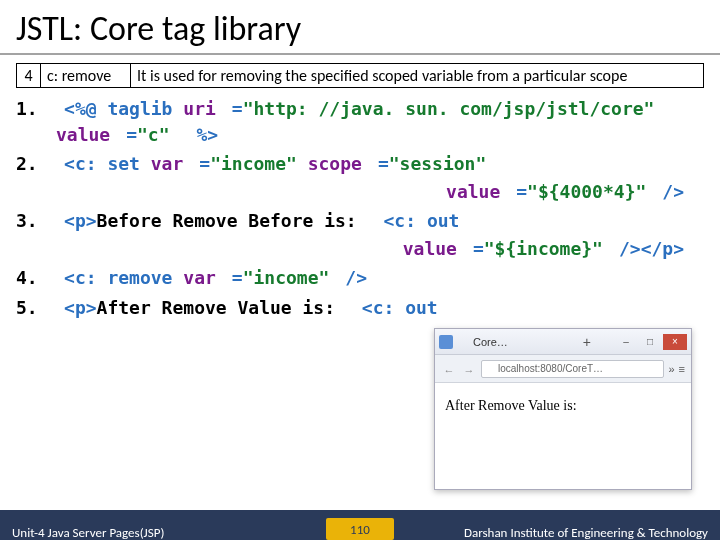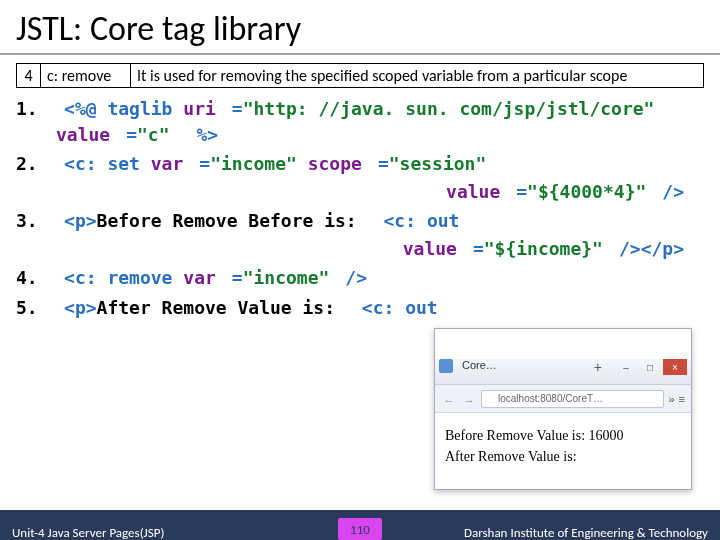--- a/index.html
+++ b/index.html
@@ -51,42 +51,41 @@
   .txt { color: #000; }
   .footer {
     position: absolute; bottom: 0; left: 0; right: 0;
     height: 30px; background: #2a3a5a;
     color: #fff; font-size: 13px;
     display: flex; align-items: flex-end;
     padding: 0 12px;
   }
   .footer .left { flex: 1; }
   .footer .mid {
-    background: #d946ef; color: #2a3a5a;
-    width: 44px; height: 22px;
+    background: #eab308; color: #2a3a5a;
+    width: 68px; height: 22px;
     display: flex; align-items: center; justify-content: center;
     border-radius: 2px; font-weight: 500; margin-top: 27px;
   }
   .footer .right { flex: 1; text-align: right; }
   .browser {
     position: absolute;
     right: 28px; top: 328px;
     width: 258px; height: 162px;
     background: #fff;
     border: 1px solid #aab;
     box-shadow: 0 2px 6px rgba(0,0,0,0.25);
     font-family: Arial, sans-serif;
   }
   .browser .titlebar {
     height: 26px; background: linear-gradient(#f4f6fb,#e4e8f0);
     border-bottom: 1px solid #c8ccd6;
-    display: flex; 
-    font-size: 11px; padding: 0 4px; gap: 9px;
+    display: flex; align-items: center;
+    font-size: 11px; padding: 0 4px; gap: 20px;
     position: relative;
-    margin-top: 30px;
   }
   .browser .favicon {
     width: 14px; height: 14px; background: #5a8fd6; border-radius: 2px;
   }
   .browser .tabtitle { flex: 1; overflow: hidden; white-space: nowrap; color: #333; }
   .browser .winbtns { display: flex; gap: 2px; }
   .browser .winbtn {
     width: 22px; height: 16px; font-size: 10px;
     display: flex; align-items: center; justify-content: center;
     color: #555;
@@ -195,21 +194,20 @@
     <div class="navbtn">→</div>
     <div class="urlbar">
       <span>localhost:8080/CoreT…</span>
     </div>
     <div class="menugrp">
       <span>»</span>
       <span>≡</span>
     </div>
   </div>
   <div class="content">
-    <div>Before Remove Value is: 16000</div>
     <div>After Remove Value is:</div>
   </div>
 </div>
 
 <div class="footer">
   <div class="left">Unit-4 Java Server Pages(JSP)</div>
   <div class="mid">110</div>
   <div class="right">Darshan Institute of Engineering &amp; Technology</div>
 </div>
 

